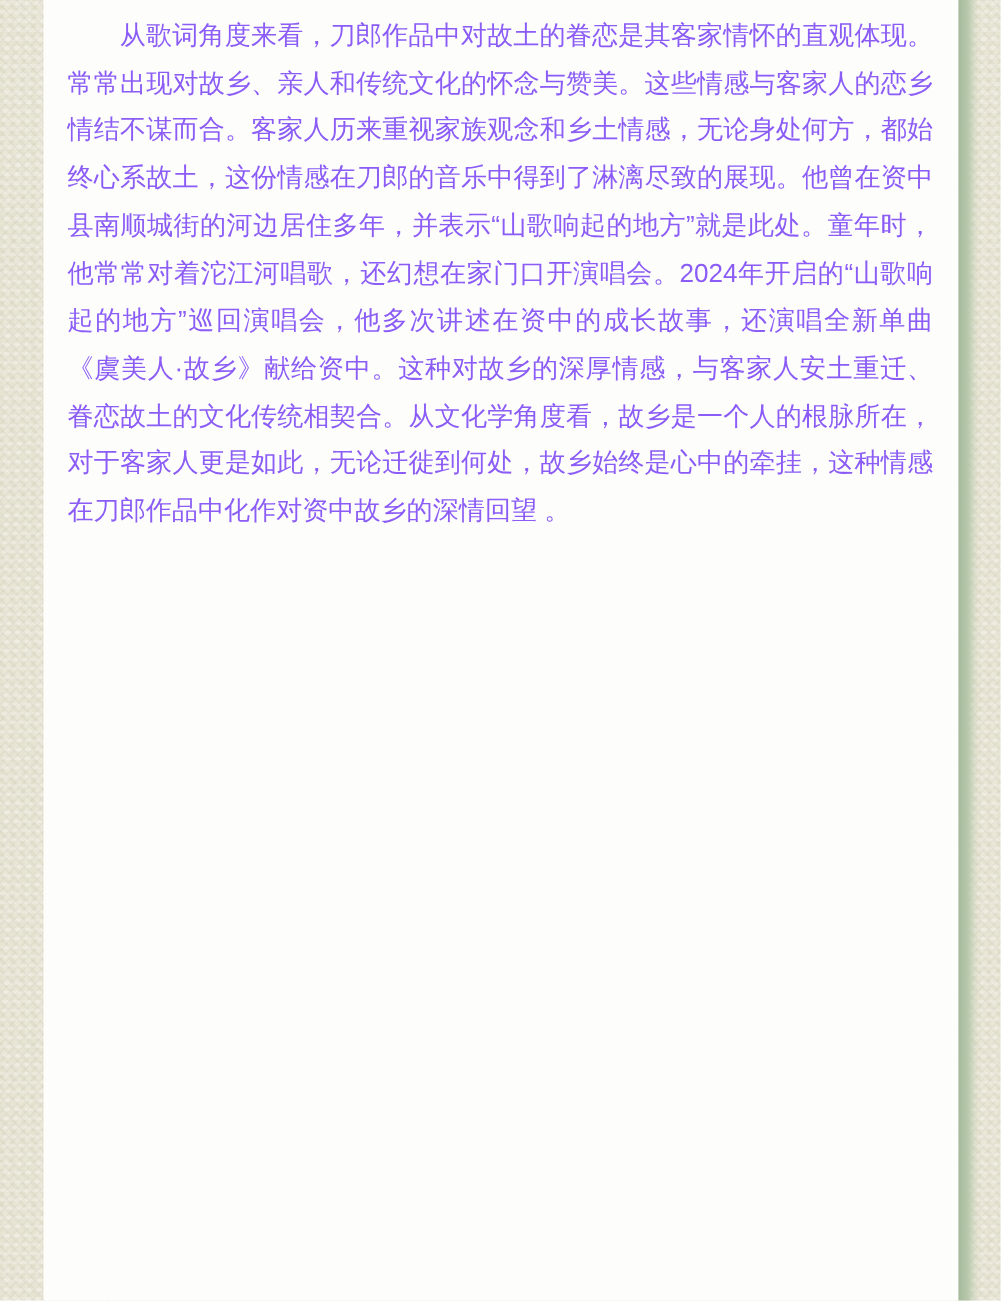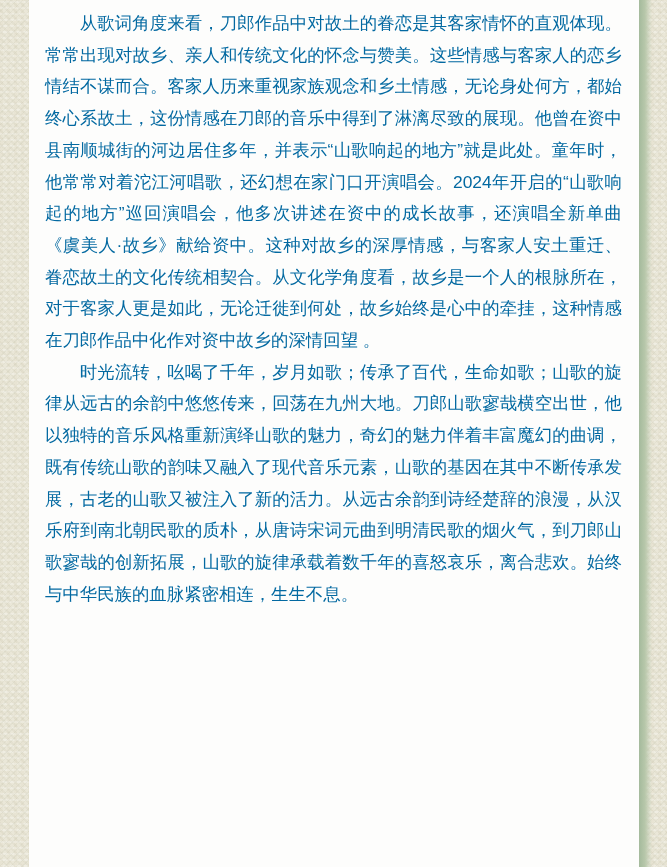--- a/index.html
+++ b/index.html
@@ -39,30 +39,29 @@
     height: 867px;
     background: linear-gradient(to right, #a4ba9c 0%, #b7c7aa 45%, rgba(234,231,216,0) 100%);
   }
   .article {
     padding: 8px 17px 0 16px;
   }
   .article p {
     margin: 0;
     font-size: 17.4px;
     line-height: 31.7px;
-    color: #0369a1;
+    color: #8b5cf6;
     text-align: justify;
     text-indent: 2em;
     word-break: break-all;
   }
 </style>
 </head>
 <body>
 
 <div class="screen">
   <div class="panel">
     <div class="article">
       <p>从歌词角度来看，刀郎作品中对故土的眷恋是其客家情怀的直观体现。常常出现对故乡、亲人和传统文化的怀念与赞美。这些情感与客家人的恋乡情结不谋而合。客家人历来重视家族观念和乡土情感，无论身处何方，都始终心系故土，这份情感在刀郎的音乐中得到了淋漓尽致的展现。他曾在资中县南顺城街的河边居住多年，并表示“山歌响起的地方”就是此处。童年时，他常常对着沱江河唱歌，还幻想在家门口开演唱会。2024年开启的“山歌响起的地方”巡回演唱会，他多次讲述在资中的成长故事，还演唱全新单曲《虞美人·故乡》献给资中。这种对故乡的深厚情感，与客家人安土重迁、眷恋故土的文化传统相契合。从文化学角度看，故乡是一个人的根脉所在，对于客家人更是如此，无论迁徙到何处，故乡始终是心中的牵挂，这种情感在刀郎作品中化作对资中故乡的深情回望 。</p>
-      <p>时光流转，吆喝了千年，岁月如歌；传承了百代，生命如歌；山歌的旋律从远古的余韵中悠悠传来，回荡在九州大地。刀郎山歌寥哉横空出世，他以独特的音乐风格重新演绎山歌的魅力，奇幻的魅力伴着丰富魔幻的曲调，既有传统山歌的韵味又融入了现代音乐元素，山歌的基因在其中不断传承发展，古老的山歌又被注入了新的活力。从远古余韵到诗经楚辞的浪漫，从汉乐府到南北朝民歌的质朴，从唐诗宋词元曲到明清民歌的烟火气，到刀郎山歌寥哉的创新拓展，山歌的旋律承载着数千年的喜怒哀乐，离合悲欢。始终与中华民族的血脉紧密相连，生生不息。</p>
     </div>
   </div>
   <div class="accent-strip"></div>
 </div>
 
 </body></html>

